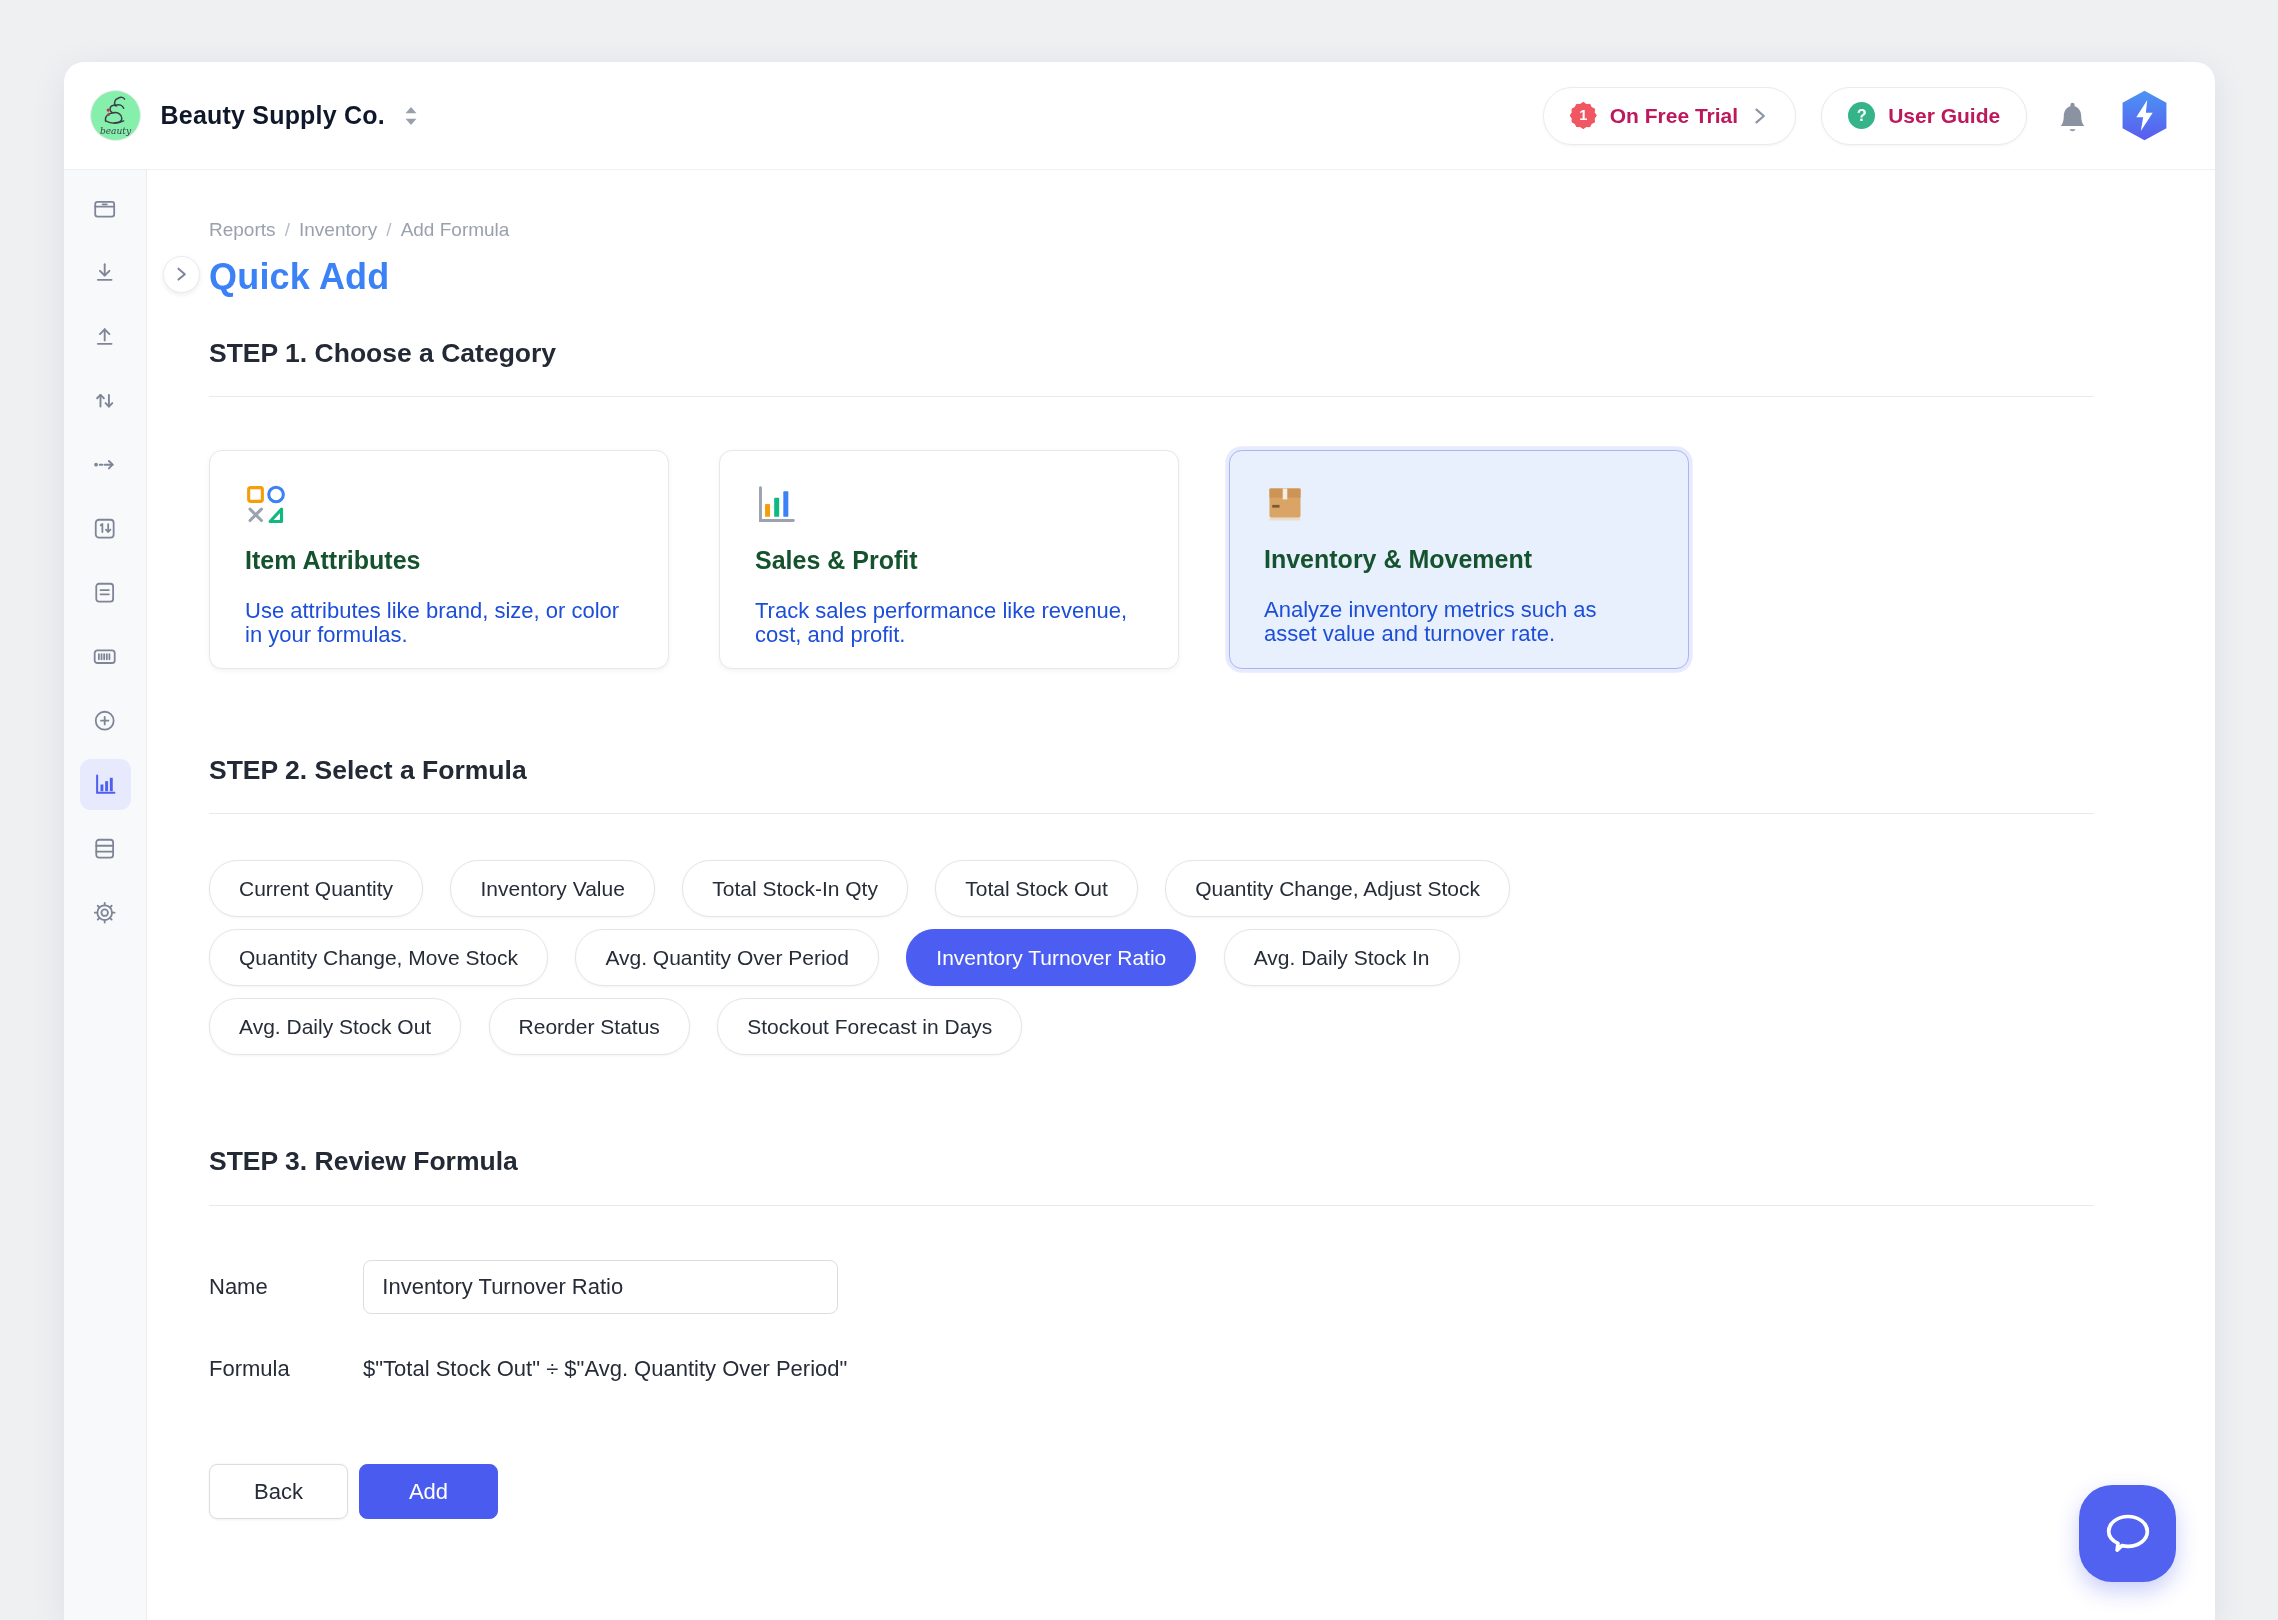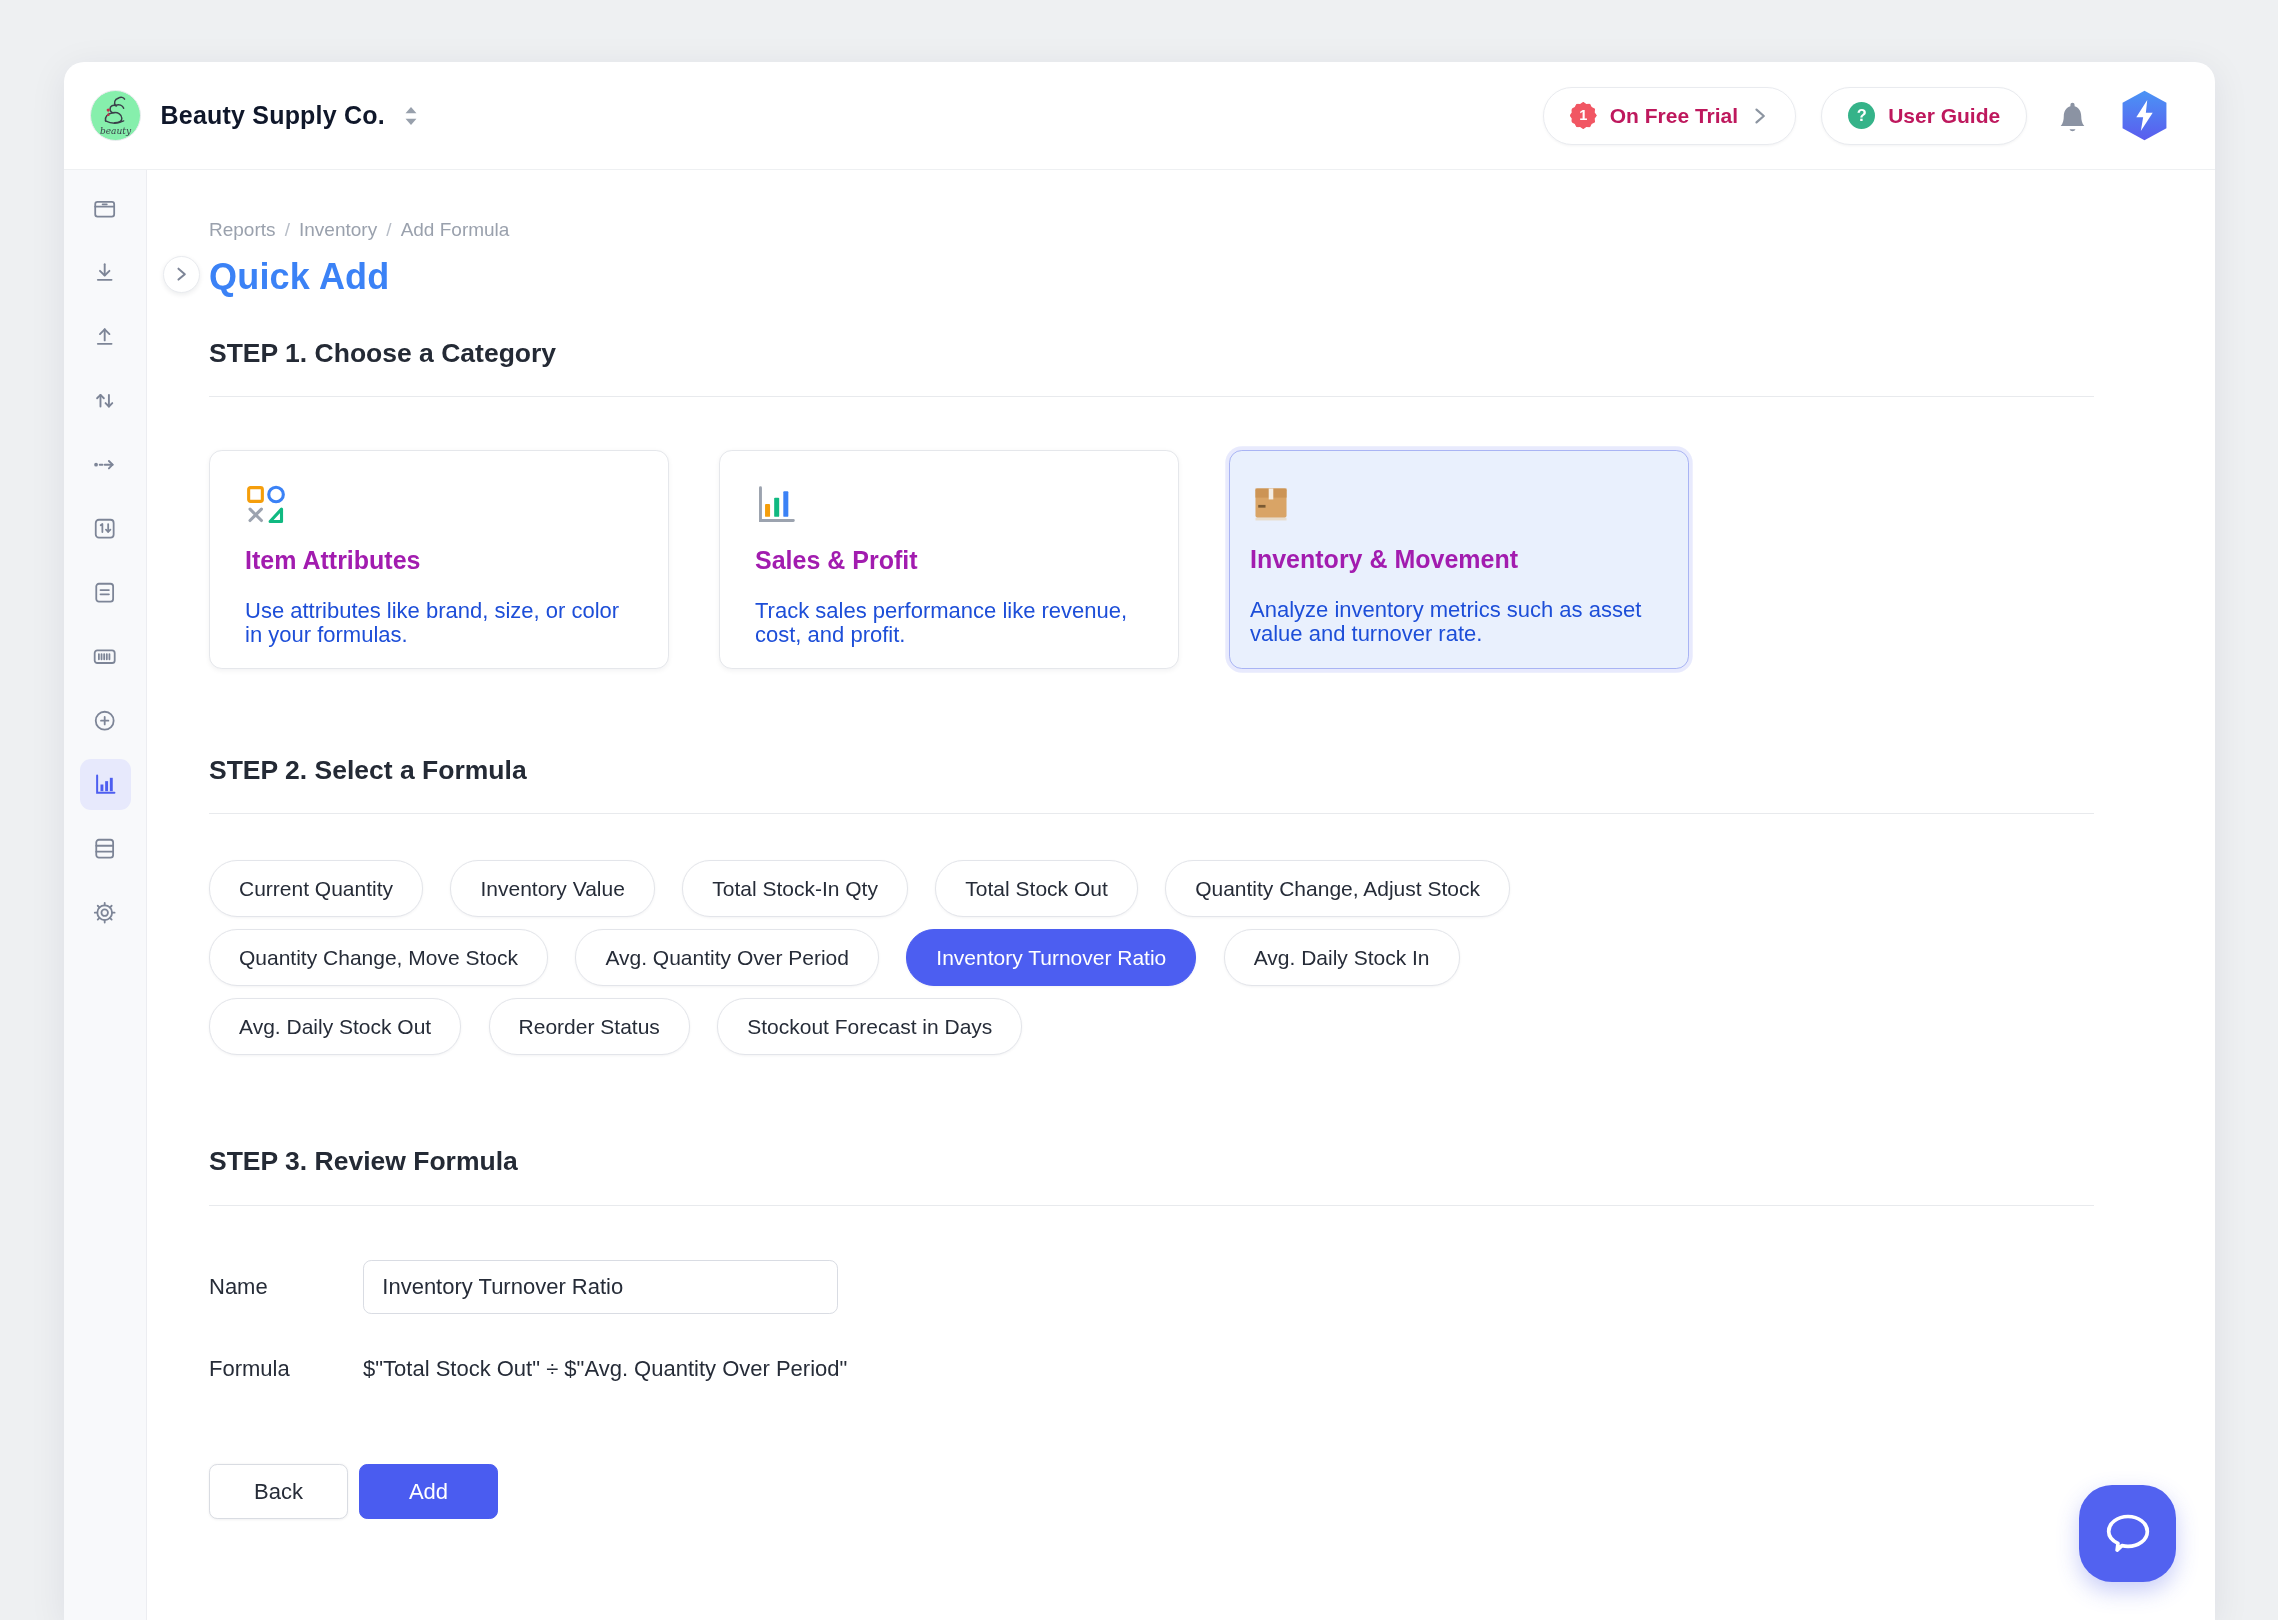--- a/index.html
+++ b/index.html
@@ -74,25 +74,25 @@
   .step-heading { font-size:26.5px; font-weight:600; color:#242a35; }
   .divider { height:0.9px; background:#e8eaed; margin-top:27.4px; }
 
   .h-step1 { margin-top:40px; }
   .cards-row { margin-top:53px; display:flex; gap:50px; }
   .cat-card {
     width:460px; height:219px; background:#fff; border:0.9px solid #e5e7eb; border-radius:12.8px;
     padding:33px 35px; cursor:pointer; box-shadow:0 1.8px 5.5px rgba(16,24,40,.05);
   }
   .cat-card.selected {
-    background:#e9f0fd; border:1.8px solid #a9b4f4; padding:32px 20px;
+    background:#e9f0fd; border:1.8px solid #a9b4f4; padding:32px 34px;
     box-shadow:0 0 0 3.7px rgba(150,160,245,.22);
   }
   .cat-icon { height:42px; display:flex; align-items:flex-end; }
-  .cat-title { margin-top:20px; font-size:25px; font-weight:700; color:#a21caf; }
+  .cat-title { margin-top:20px; font-size:25px; font-weight:700; color:#14532d; }
   .cat-desc { margin-top:24px; font-size:22px; line-height:24px; color:#1d4ed8; }
 
   .h-step2 { margin-top:86px; }
   .pill-rows { margin-top:46px; display:flex; flex-direction:column; gap:12px; }
   .pill-row { display:flex; gap:27.4px; }
   .pill {
     height:57px; padding:0 29px; border-radius:28px; background:#fff;
     border:0.9px solid #e3e5ea; box-shadow:0 0.9px 2.7px rgba(16,24,40,.05);
     font-size:21px; color:#262c38; font-family:inherit; cursor:pointer; white-space:nowrap;
   }

